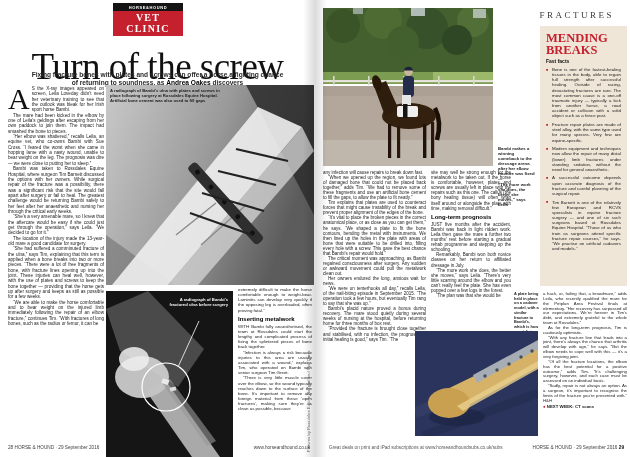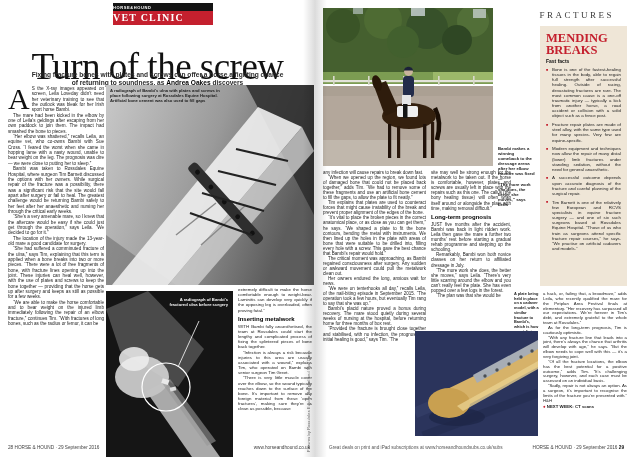--- a/index.html
+++ b/index.html
@@ -8,21 +8,21 @@
     font-family:"Liberation Sans", sans-serif; overflow:hidden; margin:0 auto;
     box-shadow:0 0 6px rgba(0,0,0,.4);
   }
   .page { position:absolute; top:0; width:315px; height:457px; }
   .page-left { left:0; }
   .page-right { left:315px; }
   .gutter { position:absolute; left:303px; top:0; width:24px; height:457px; z-index:6;
     background:linear-gradient(to right, rgba(0,0,0,0), rgba(0,0,0,.14) 50%, rgba(0,0,0,0)); pointer-events:none; }
 
   
-  .badge { position:absolute; left:113px; top:3px; width:100px; text-align:left; z-index:3; }
+  .badge { position:absolute; left:113px; top:3px; width:70px; text-align:center; z-index:3; }
   .badge-brand { background:#141414; color:#fff; font-size:4px; font-weight:bold; letter-spacing:.6px; padding:1.5px 0 1px; }
   .badge-label { background:#c4202e; color:#fff; font-family:"Liberation Serif",serif; font-weight:bold;
     font-size:10px; letter-spacing:1.2px; padding:1px 0 2.5px; }
   .headline { position:absolute; left:0; top:22px; width:315px; text-align:center;
     font-family:"Liberation Serif",serif; font-size:37px; line-height:40px; color:#111; font-weight:400; letter-spacing:-.5px; }
   .standfirst { position:absolute; left:18px; top:64px; width:279px; text-align:center;
     font-size:6.6px; line-height:8px; color:#2b2b2b; font-weight:bold; }
   .standfirst b { color:#000; }
 
   .coltext { text-align:justify; color:#1b1b1b; }

